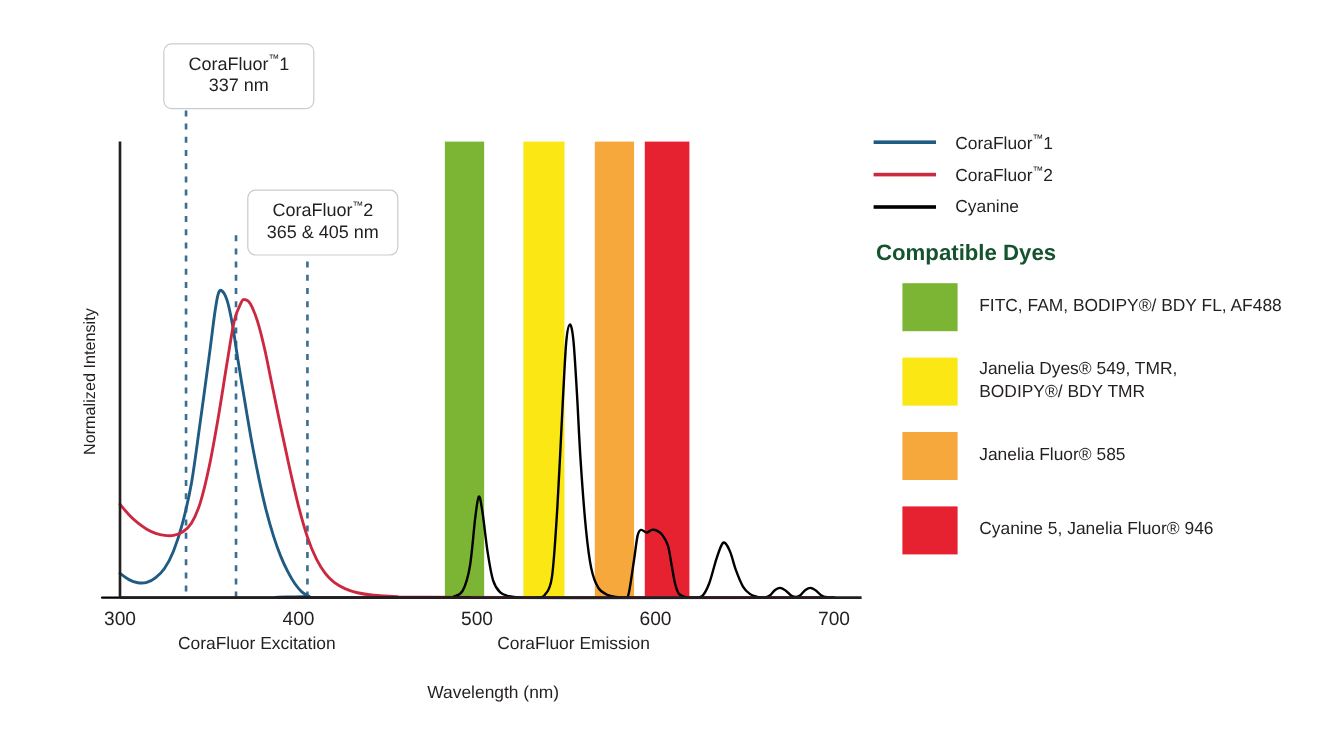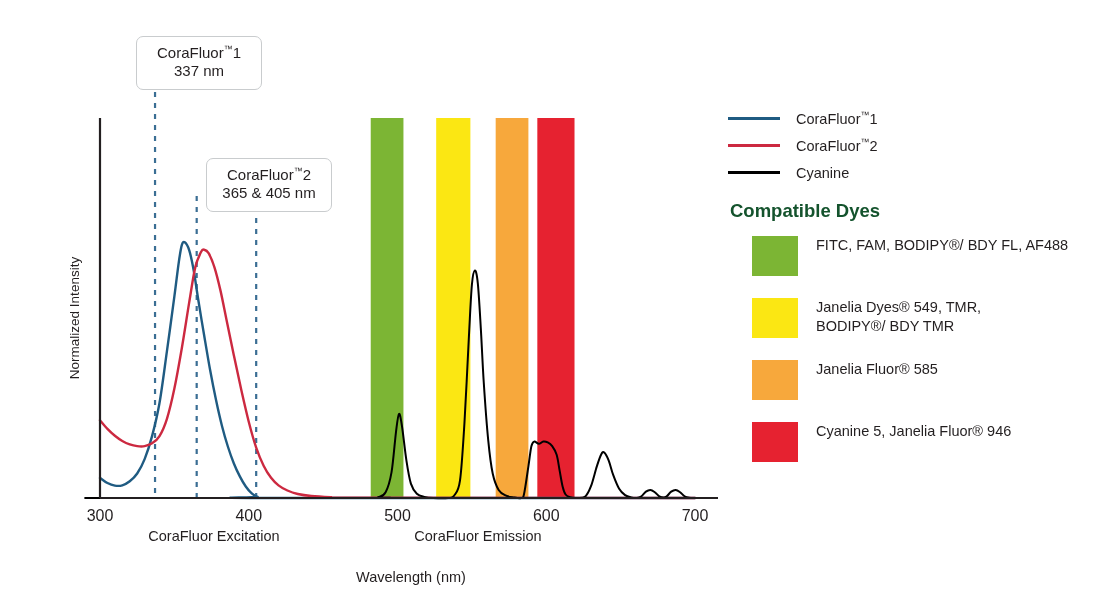--- a/index.html
+++ b/index.html
@@ -22,21 +22,21 @@
   .sup{font-size:9px;vertical-align:6px;letter-spacing:0;}
 
   .legend{position:absolute;left:728px;top:105px;width:382px;}
   .leg-row{display:flex;align-items:center;height:27px;}
   .leg-swatch-line{width:52px;height:2.5px;margin-right:16px;flex:0 0 52px;}
   .leg-text{font-size:14.5px;color:#231f20;white-space:nowrap;}
 
   .dyes-title{position:absolute;left:730px;top:200px;font-size:18.5px;font-weight:bold;color:#14532d;}
 
   .dyes{position:absolute;left:728px;top:236px;width:382px;}
-  .dye-row{display:flex;align-items:flex-start;margin-bottom:22px;padding-left:24px;}
+  .dye-row{display:flex;align-items:center;margin-bottom:22px;padding-left:24px;}
   .dye-swatch{width:46px;height:40px;flex:0 0 46px;margin-right:18px;}
   .dye-text{font-size:14.5px;color:#231f20;line-height:1.32;}
 </style>
 </head>
 <body>
 <div id="root">
 
 <div class="plot-area">
   <svg class="chart" width="740" height="612" viewBox="0 0 740 612">
     <g id="bands">

